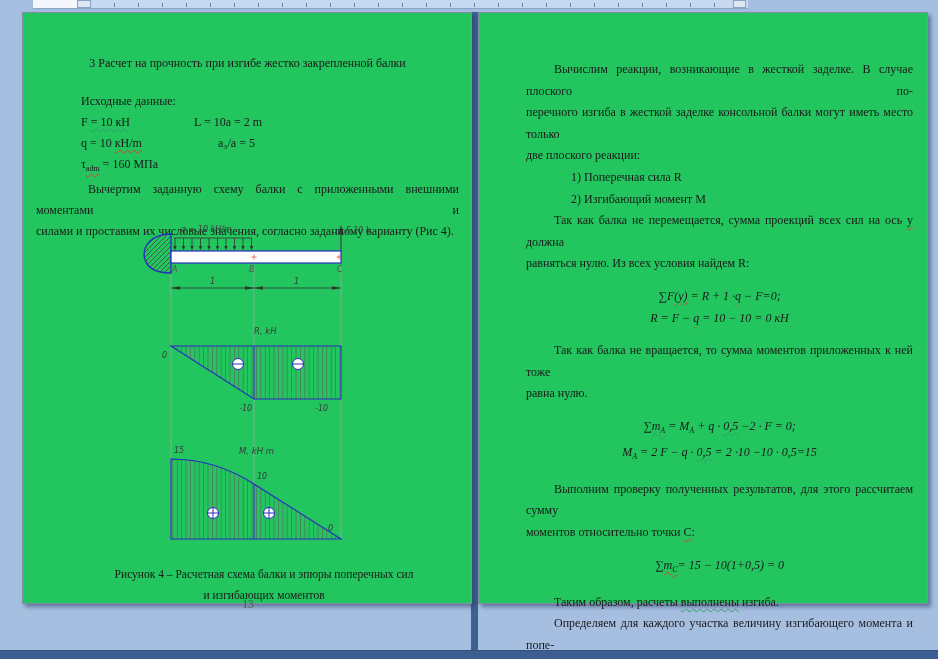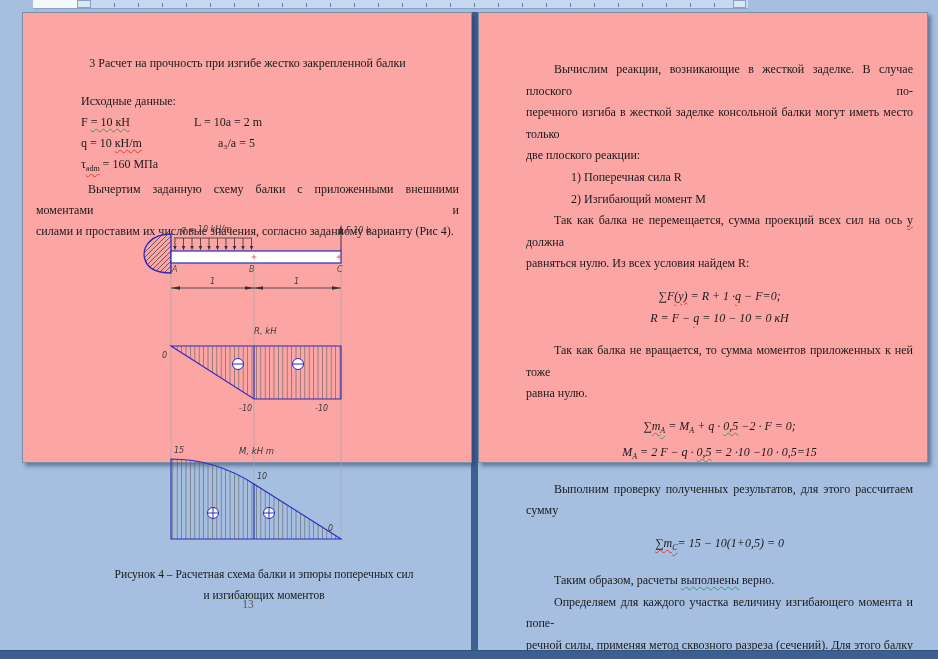--- a/index.html
+++ b/index.html
@@ -7,21 +7,21 @@
           font-family:"Liberation Serif","DejaVu Serif",serif;color:#1a1a1a;}
   
   .ruler{position:absolute;top:0;left:33px;width:715px;height:8px;background:#c6d9f0;
          border-bottom:1px solid #8ba3c7;}
   .ruler-margin-left{position:absolute;top:0;left:0;width:58px;height:8px;background:#f4f8fc;}
   .ruler-ticks{position:absolute;top:0;left:58px;right:16px;height:8px;
         background-image:repeating-linear-gradient(90deg,transparent 0,transparent 23px,#5d7fae 23px,#5d7fae 24px);
         background-position:0 0;background-size:24px 4px;background-repeat:repeat-x;background-position-y:3px;}
   .marker-box{position:absolute;top:0;height:8px;background:#dde7f4;border:1px solid #8aa2c8;box-sizing:border-box;}
   
-  .page{position:absolute;top:12px;width:450px;height:451px;background:#fca5a5;
+  .page{position:absolute;top:12px;width:450px;height:592px;background:#22c55e;
         border:1px solid #7e8fa6;box-sizing:border-box;
         box-shadow:3px 3px 4px rgba(40,60,100,0.55);}
   #page-left{left:22px;}
   #page-right{left:478px;}
   .gap-dark{position:absolute;top:12px;left:471px;width:7px;height:647px;background:#3f6191;}
   .bottom-bar{position:absolute;left:0;bottom:0;width:938px;height:8px;background:#3d5e90;border-top:1px solid #32517e;}
   
   .pl-content{position:absolute;left:13px;right:12px;top:40px;font-size:12px;line-height:21px;}
   .doc-title{text-align:center;margin-bottom:17px;}
   .ind{margin-left:45px;}
@@ -190,26 +190,27 @@
 
       <div class="jf pr-ind">Так как балка не вращается, то сумма моментов приложенных к ней тоже</div>
       <div>равна нулю.</div>
 
       <div class="formula-block">
         <div><span class="wg">∑m</span><sub class="wg">A</sub><span> = M</span><sub>A</sub><span> + q · </span><span class="wg">0,5</span><span> −2  · F = 0;</span></div>
         <div><span>M</span><sub>A</sub><span> = 2 F − q · </span><span class="wg">0,5</span><span> = 2 ·10 −10 · 0,5=15</span></div>
       </div>
 
       <div class="jf pr-ind">Выполним проверку полученных результатов, для этого рассчитаем сумму</div>
+      <div><span>моментов относительно точки </span><span class="wr">С</span><span>:</span></div>
 
       <div class="formula-block">
         <div><span class="wr">∑m</span><sub class="wr">C</sub><span>= 15 − 10(1+0,5) = 0</span></div>
       </div>
 
-      <div class="pr-ind"><span>Таким образом, расчеты </span><span class="wg">выполнены</span><span> верно.</span></div>
+      <div class="pr-ind"><span>Таким образом, расчеты </span><span class="wg">выполнены</span><span> изгиба.</span></div>
       <div class="jf pr-ind">Определяем для каждого участка величину изгибающего момента и попе-</div>
       <div class="jf">речной силы, применяя метод сквозного разреза (сечений). Для этого балку мыс-</div>
 
     </div>
   </div>
 
   <div class="bottom-bar"></div>
 </div>
 
 </body></html>

